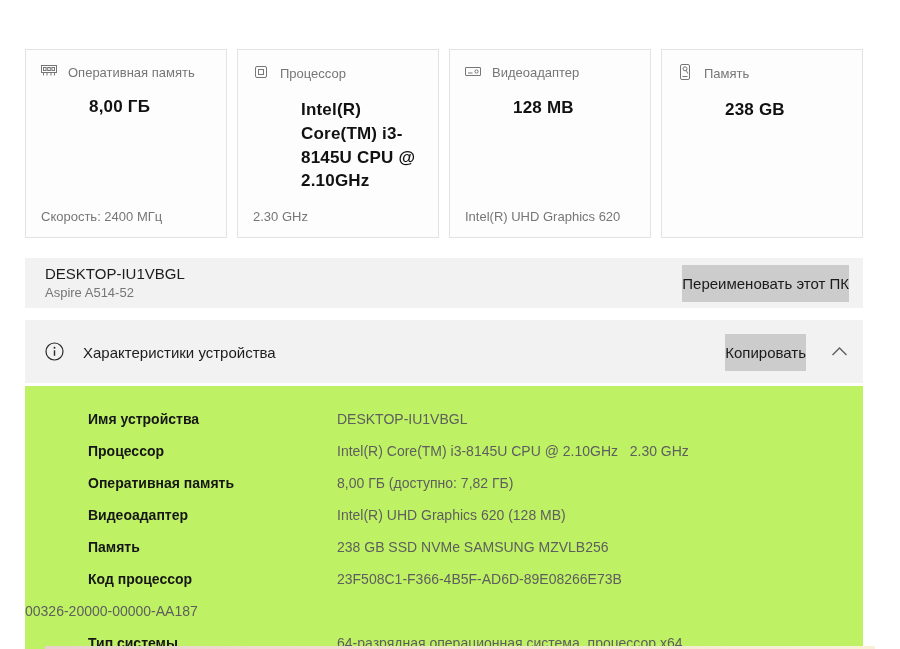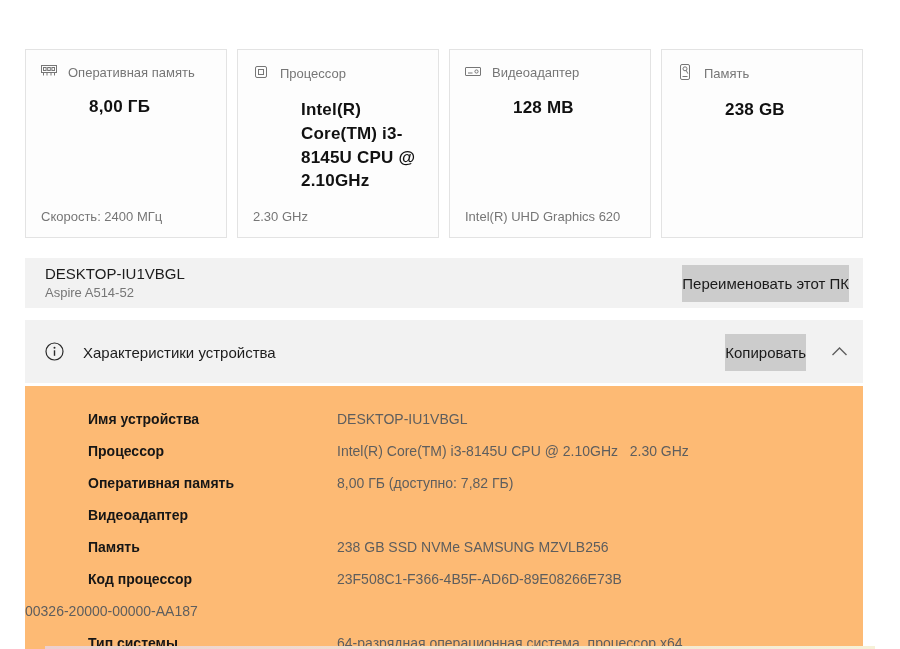--- a/index.html
+++ b/index.html
@@ -75,21 +75,21 @@
   .chevron-btn {
     position: absolute; right: 12px; top: 20px;
     width: 24px; height: 24px;
     background: transparent; border: none; cursor: pointer;
     padding: 0;
   }
 
   .spec-body {
     position: absolute; left: 25px; top: 386px;
     width: 838px; height: 263px;
-    background: #fdba74;
+    background: #bef264;
     overflow: hidden;
   }
   .spec-rows { padding-top: 17px; }
   .spec-row { display: flex; align-items: center; height: 32px; }
   .spec-label {
     width: 249px; margin-left: 63px; flex: 0 0 auto;
     font-size: 14px; font-weight: 700; color: #161616;
   }
   .spec-value {
     font-size: 14px; color: #5e5e5e;
@@ -209,20 +209,21 @@
     <div class="spec-row">
       <div class="spec-label">Процессор</div>
       <div class="spec-value">Intel(R) Core(TM) i3-8145U CPU @ 2.10GHz   2.30 GHz</div>
     </div>
     <div class="spec-row">
       <div class="spec-label">Оперативная память</div>
       <div class="spec-value">8,00 ГБ (доступно: 7,82 ГБ)</div>
     </div>
     <div class="spec-row">
       <div class="spec-label">Видеоадаптер</div>
+      <div class="spec-value">Intel(R) UHD Graphics 620 (128 MB)</div>
     </div>
     <div class="spec-row">
       <div class="spec-label">Память</div>
       <div class="spec-value">238 GB SSD NVMe SAMSUNG MZVLB256</div>
     </div>
     <div class="spec-row">
       <div class="spec-label">Код процессор</div>
       <div class="spec-value">23F508C1-F366-4B5F-AD6D-89E08266E73B</div>
     </div>
     <div class="spec-row">

